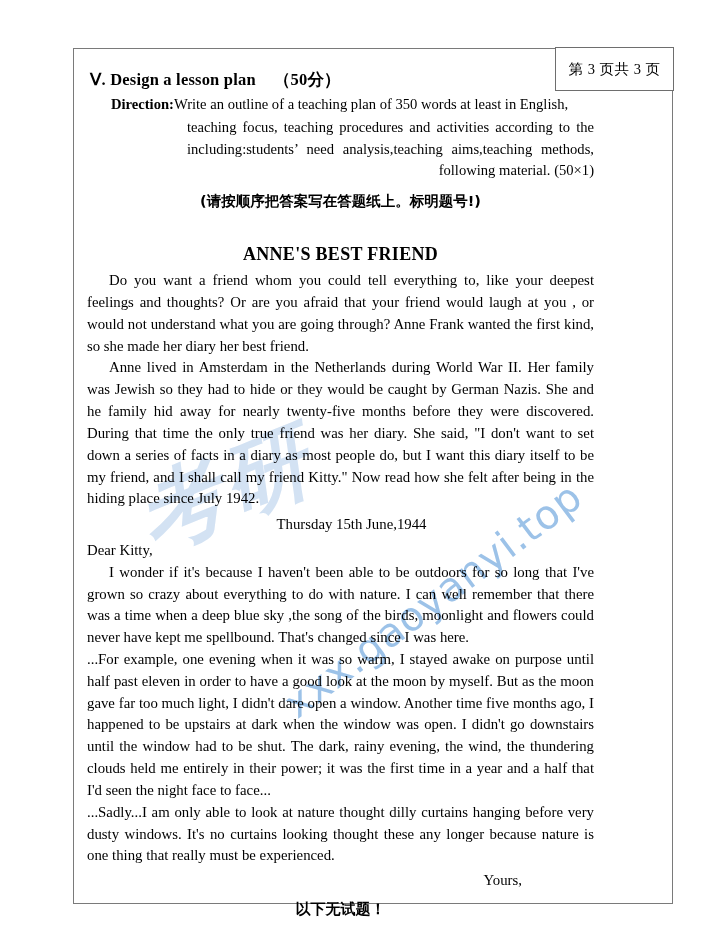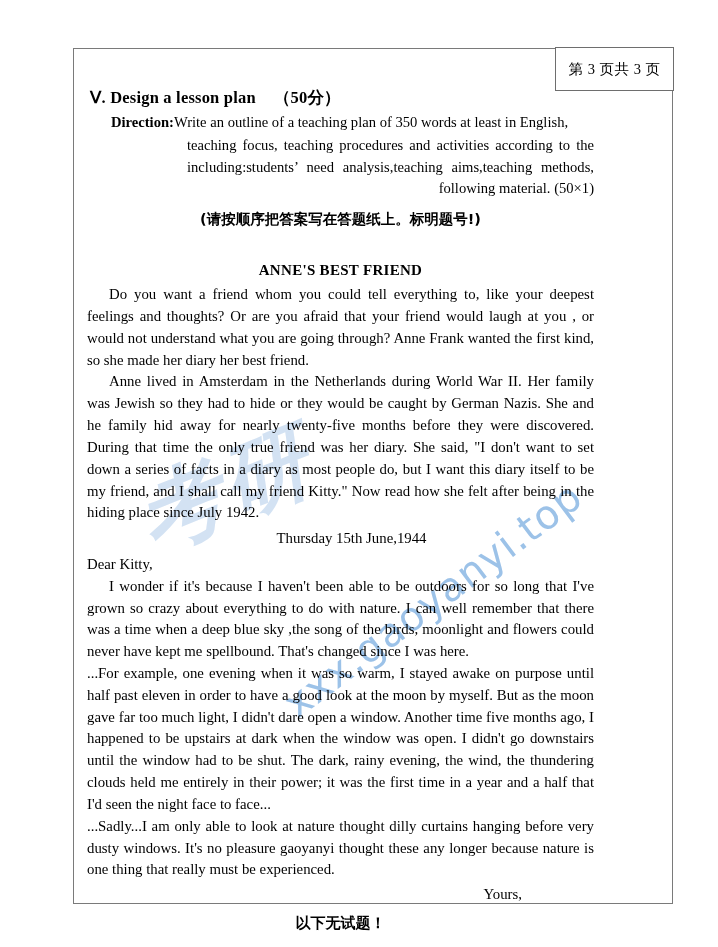--- a/index.html
+++ b/index.html
@@ -78,21 +78,21 @@
     transform: rotate(-37deg);
     transform-origin: left top;
     white-space: nowrap;
     letter-spacing: 1px;
   }
 
   
   #content {
     position: absolute;
     left: 73px;
-    top: 58px;
+    top: 40px;
     width: 535px;
     height: 856px;
     box-sizing: border-box;
     padding: 29px 14px 0 14px;
     z-index: 3;
   }
 
   .sec-title {
     font-size: 16.5px;
     font-weight: 700;
@@ -135,21 +135,21 @@
     text-align: center;
     font-weight: 700;
     font-size: 14.5px;
     margin: 11px 0 0 0;
     font-family: "DejaVu Sans", "Liberation Sans", sans-serif;
   }
 
   .story-title {
     text-align: center;
     font-weight: 700;
-    font-size: 15px;
+    font-size: 18px;
     letter-spacing: 0.3px;
     margin: 33px 0 5px 0;
   }
 
   p.body-par {
     margin: 0;
     font-size: 14.8px;
     line-height: 1.475;
     text-align: justify;
     text-justify: inter-word;
@@ -216,18 +216,18 @@
   <div class="story-title">ANNE'S BEST FRIEND</div>
 
   <p class="body-par">Do you want a friend whom you could tell everything to, like your deepest feelings and thoughts? Or are you afraid that your friend would laugh at you , or would not understand what you are going through? Anne Frank wanted the first kind, so she made her diary her best friend.</p>
   <p class="body-par">Anne lived in Amsterdam in the Netherlands during World War II. Her family was Jewish so they had to hide or they would be caught by German Nazis. She and he family hid away for nearly twenty-five months before they were discovered. During that time the only true friend was her diary. She said, "I don't want to set down a series of facts in a diary as most people do, but I want this diary itself to be my friend, and I shall call my friend Kitty." Now read how she felt after being in the hiding place since July 1942.</p>
 
   <div class="date-line">Thursday 15th June,1944</div>
   <div class="salutation">Dear Kitty,</div>
 
   <p class="body-par">I wonder if it's because I haven't been able to be outdoors for so long that I've grown so crazy about everything to do with nature. I can well remember that there was a time when a deep blue sky ,the song of the birds, moonlight and flowers could never have kept me spellbound. That's changed since I was here.</p>
   <p class="body-par noindent">...For example, one evening when it was so warm, I stayed awake on purpose until half past eleven in order to have a good look at the moon by myself. But as the moon gave far too much light, I didn't dare open a window. Another time five months ago, I happened to be upstairs at dark when the window was open. I didn't go downstairs until the window had to be shut. The dark, rainy evening, the wind, the thundering clouds held me entirely in their power; it was the first time in a year and a half that I'd seen the night face to face...</p>
-  <p class="body-par noindent">...Sadly...I am only able to look at nature thought dilly curtains hanging before very dusty windows. It's no pleasure gaoyanyi thought these any longer because nature is one thing that really must be experienced.</p>
+  <p class="body-par noindent">...Sadly...I am only able to look at nature thought dilly curtains hanging before very dusty windows. It's no curtains looking thought these any longer because nature is one thing that really must be experienced.</p>
 
   <div class="closing">Yours,</div>
   <div class="final-note">以下无试题！</div>
 
 </div>
 
 </body></html>

